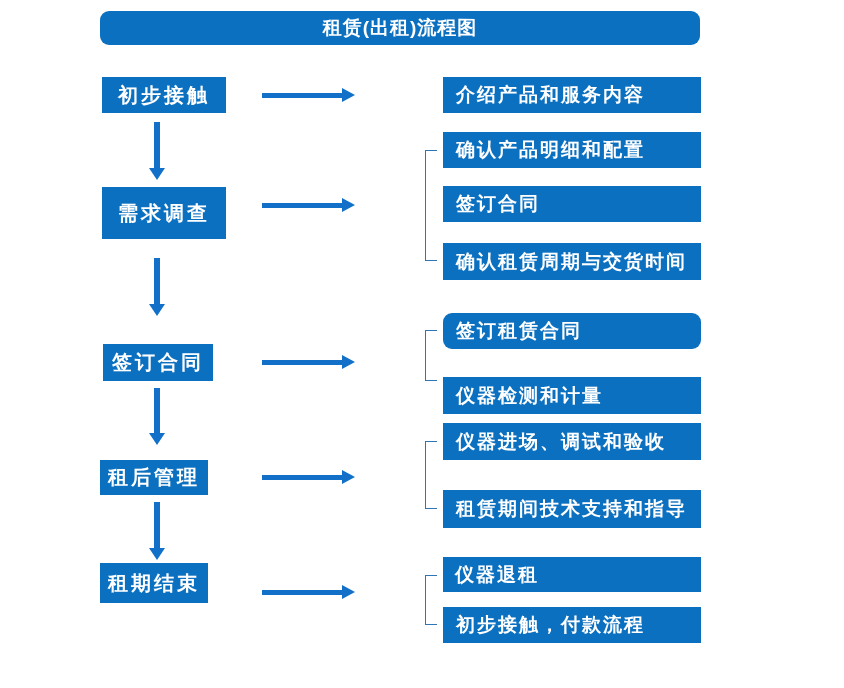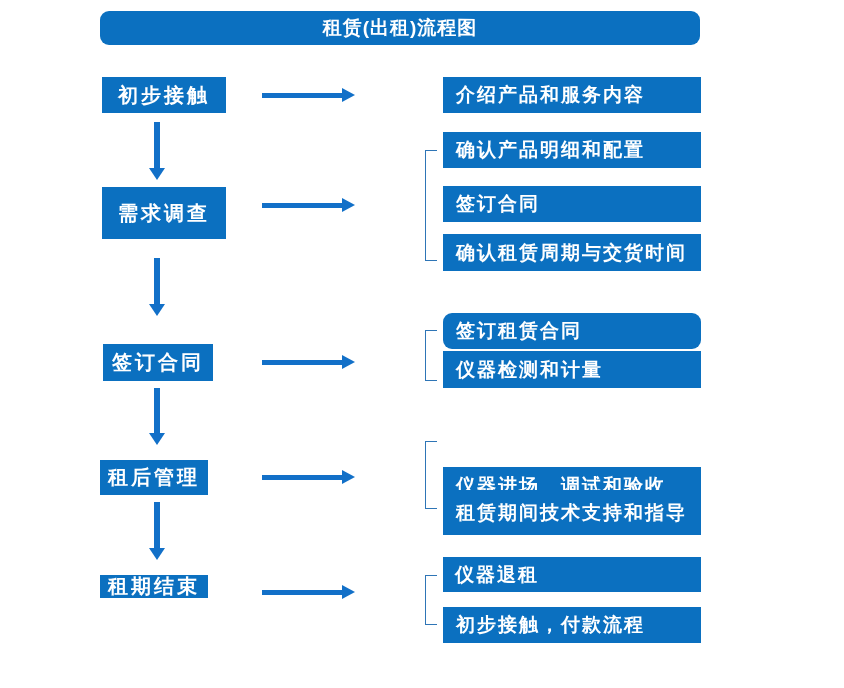--- a/index.html
+++ b/index.html
@@ -23,31 +23,31 @@
   }
   .stage{
     position:absolute;background:var(--box);color:var(--boxtext);
     font-size:20px;font-weight:bold;letter-spacing:3px;
     display:flex;align-items:center;justify-content:center;
   }
   .s1{left:102px;top:77px;width:124px;height:36px;}
   .s2{left:102px;top:187px;width:124px;height:52px;}
   .s3{left:103px;top:344px;width:110px;height:37px;}
   .s4{left:100px;top:460px;width:108px;height:35px;}
-  .s5{left:100px;top:575px;width:108px;height:23px;}
+  .s5{left:100px;top:563px;width:108px;height:40px;}
   .detail{
     position:absolute;left:443px;width:258px;height:36px;
     background:var(--box);color:var(--boxtext);
     font-size:19px;font-weight:bold;letter-spacing:2px;
     display:flex;align-items:center;
     padding-left:13px;box-sizing:border-box;white-space:nowrap;
   }
-  .d1{top:77px;}  .d2{top:132px;} .d3{top:186px;} .d4{top:234px;height:37px;font-family:Liberation Serif, serif;}
-  .d5{top:313px;border-radius:9px;} .d6{top:351px;height:37px;} .d7{top:423px;height:37px;margin-top:44px;}
-  .d8{top:490px;height:45px;} .d9{top:557px;height:35px;padding-left:12px;} .d10{top:607px;}
+  .d1{top:77px;}  .d2{top:132px;} .d3{top:186px;} .d4{top:243px;height:37px;font-family:Liberation Serif, serif;}
+  .d5{top:313px;border-radius:9px;} .d6{top:377px;height:37px;} .d7{top:423px;height:37px;}
+  .d8{top:490px;height:38px;} .d9{top:557px;height:35px;padding-left:12px;} .d10{top:607px;}
   .arrow-right{position:absolute;left:262px;width:93px;height:14px;}
   .arrow-right .shaft{position:absolute;left:0;top:4.5px;width:80px;height:5px;background:var(--arrow);}
   .arrow-right .head{position:absolute;left:80px;top:0;width:0;height:0;
     border-left:13px solid var(--arrow);border-top:7px solid transparent;border-bottom:7px solid transparent;}
   .ha1{top:88px;} .ha2{top:198px;} .ha3{top:355px;} .ha4{top:470px;} .ha5{top:585px;}
   .arrow-down{position:absolute;left:149px;width:16px;}
   .arrow-down .shaft{position:absolute;left:5px;top:0;width:6px;height:calc(100% - 12px);background:var(--arrow);}
   .arrow-down .head{position:absolute;bottom:0;left:0;width:0;height:0;
     border-top:12px solid var(--arrow);border-left:8px solid transparent;border-right:8px solid transparent;}
   .va1{top:122px;height:58px;} .va2{top:258px;height:58px;}

